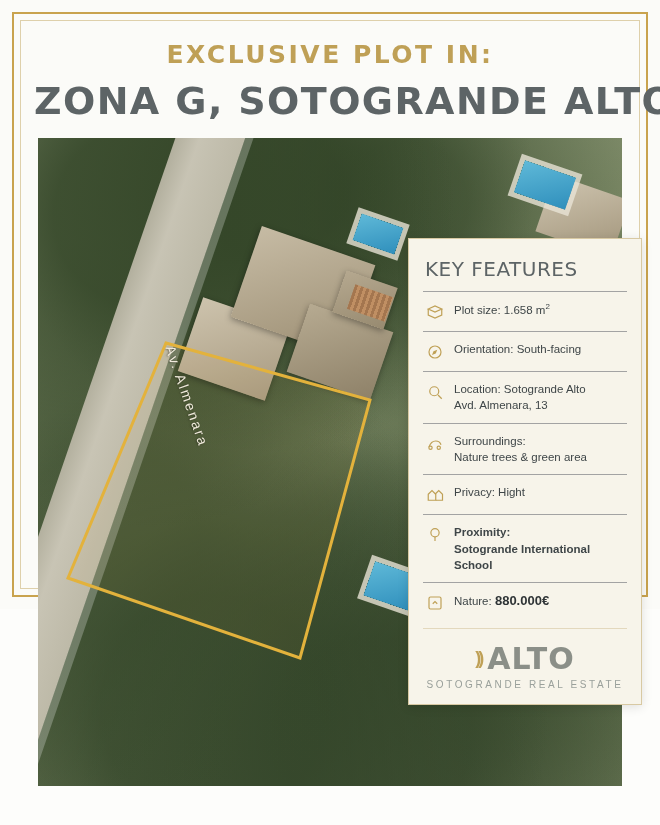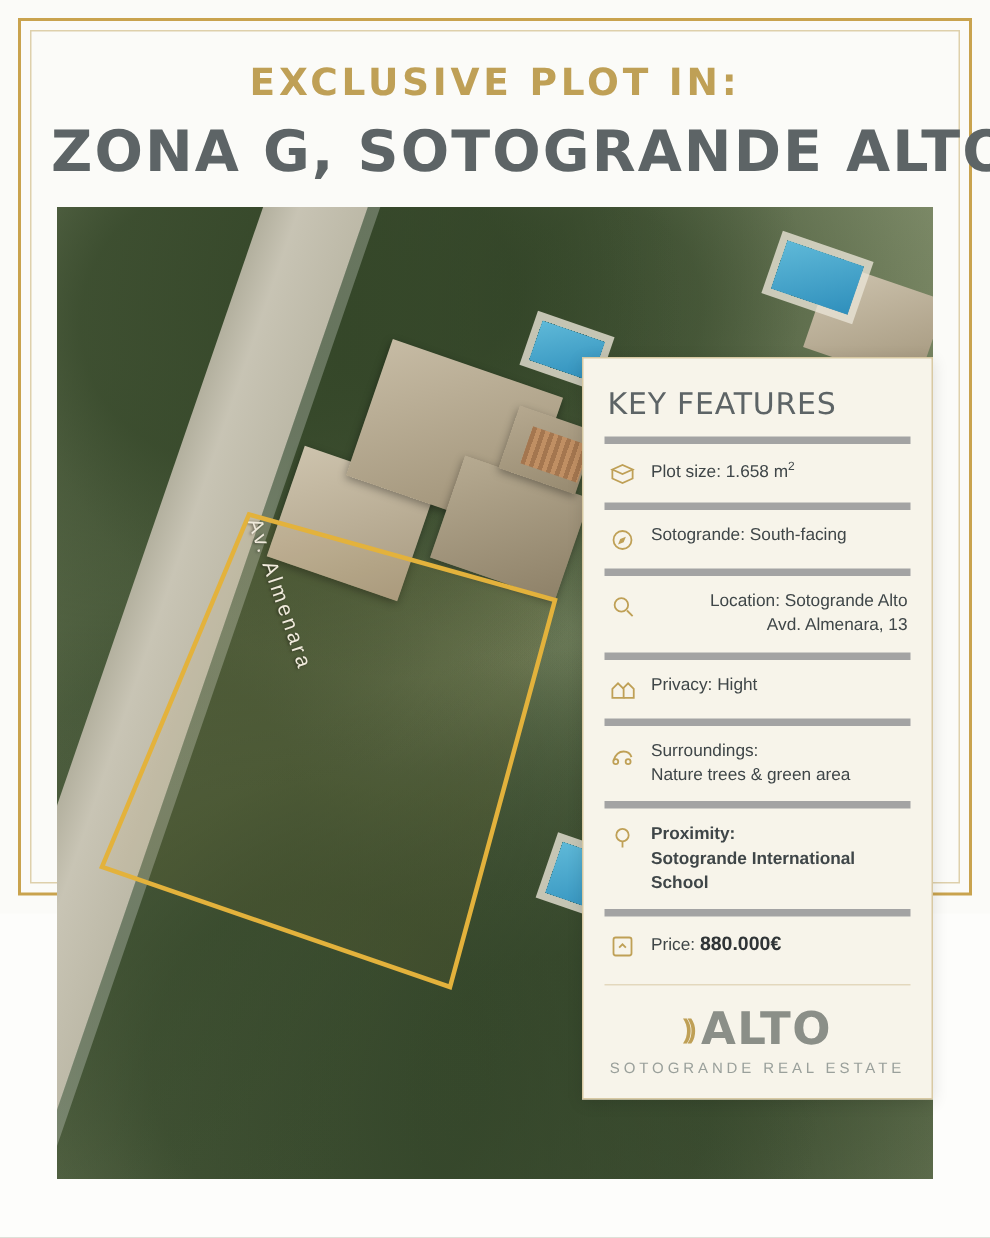--- a/index.html
+++ b/index.html
@@ -129,40 +129,40 @@
     position: absolute; left: 505px; top: 48px; width: 80px; height: 60px;
     transform: rotate(19deg);
     background: linear-gradient(145deg,#cfc5b0,#a2957b);
   }
   
   .plot-outline { position: absolute; left: 0; top: 0; width: 584px; height: 648px; }
 
   
   .card {
     position: absolute;
-    left: 388px; top: 238px;
+    left: 408px; top: 238px;
     width: 234px;
     background: #f7f4ea;
     border: 1px solid #d8c9a3;
     padding: 16px 14px 14px 14px;
     box-shadow: 0 2px 10px rgba(0,0,0,.12);
   }
   .card-title {
     font-size: 20px;
     letter-spacing: .5px;
     color: #5d6466;
     font-family: "DejaVu Sans", sans-serif;
     margin: 2px 0 10px 2px;
   }
   .feat {
     display: flex;
     align-items: flex-start;
     gap: 9px;
     padding: 9px 2px;
-    border-top: 5px solid #a3a3a3;
+    border-top: 1px solid #a3a3a3;
     font-size: 11.5px;
     color: #3f4648;
     line-height: 1.42;
   }
   .feat:first-of-type { border-top: none; }
   .feat .ico {
     flex: 0 0 20px;
     width: 20px; height: 20px;
     display: flex; align-items: center; justify-content: center;
     color: #bfa056;
@@ -240,77 +240,77 @@
       </span>
     </div>
 
     <div class="feat">
       <span class="ico">
         <svg width="18" height="18" viewBox="0 0 24 24" fill="none" stroke="currentColor" stroke-width="1.6">
           <circle cx="12" cy="12" r="8"></circle>
             <path d="M15 9l-2 5-5 2 2-5 5-2z" fill="currentColor" stroke="none"></path>
         </svg>
       </span>
-      <span class="txt">Sotogrande: South-facing</span>
+      <span class="txt">Orientation: South-facing</span>
     </div>
 
     <div class="feat">
       <span class="ico">
         <svg width="18" height="18" viewBox="0 0 24 24" fill="none" stroke="currentColor" stroke-width="1.6">
           <circle cx="11" cy="11" r="6"></circle>
             <path d="M16 16l5 5"></path>
         </svg>
       </span>
-      <span class="txt" style="white-space:pre-line; text-align:right;">Location: Sotogrande Alto
+      <span class="txt" style="white-space:pre-line; text-align:left;">Location: Sotogrande Alto
 Avd. Almenara, 13</span>
-    </div>
-
-    <div class="feat">
-      <span class="ico">
-        <svg width="18" height="18" viewBox="0 0 24 24" fill="none" stroke="currentColor" stroke-width="1.6">
-          <path d="M3 11l5-5 5 5v8H3z"></path>
-            <path d="M12 11l5-5 5 5v8h-9"></path>
-        </svg>
-      </span>
-      <span class="txt">Privacy: Hight</span>
     </div>
 
     <div class="feat">
       <span class="ico">
         <svg width="18" height="18" viewBox="0 0 24 24" fill="none" stroke="currentColor" stroke-width="1.6">
           <path d="M4 16c2-6 6-8 9-8s6 2 7 5"></path>
             <circle cx="6" cy="17" r="2.2"></circle>
             <circle cx="17" cy="17" r="2.2"></circle>
         </svg>
       </span>
       <span class="txt" style="white-space:pre-line;">Surroundings:
 Nature trees &amp; green area</span>
     </div>
 
     <div class="feat">
       <span class="ico">
         <svg width="18" height="18" viewBox="0 0 24 24" fill="none" stroke="currentColor" stroke-width="1.6">
+          <path d="M3 11l5-5 5 5v8H3z"></path>
+            <path d="M12 11l5-5 5 5v8h-9"></path>
+        </svg>
+      </span>
+      <span class="txt">Privacy: Hight</span>
+    </div>
+
+    <div class="feat">
+      <span class="ico">
+        <svg width="18" height="18" viewBox="0 0 24 24" fill="none" stroke="currentColor" stroke-width="1.6">
           <circle cx="12" cy="9" r="5.5"></circle>
             <path d="M12 14.5V20"></path>
         </svg>
       </span>
       <span class="txt" style="white-space:pre-line;font-weight:bold;">Proximity:
 Sotogrande International
 School</span>
     </div>
 
     <div class="feat">
       <span class="ico">
         <svg width="18" height="18" viewBox="0 0 24 24" fill="none" stroke="currentColor" stroke-width="1.6">
           <rect x="4" y="4" width="16" height="16" rx="2"></rect>
             <path d="M9 13l3-3 3 3"></path>
         </svg>
       </span>
       <span class="txt">
-        <span>Price:</span>
+        <span>Nature:</span>
         <span class="price-val">880.000€</span>
       </span>
     </div>
 
     <div class="logo">
       <div class="logo-row">
         <span class="logo-mark">))</span>
         <span class="logo-name">ALTO</span>
       </div>
       <div class="logo-sub">SOTOGRANDE REAL ESTATE</div>

